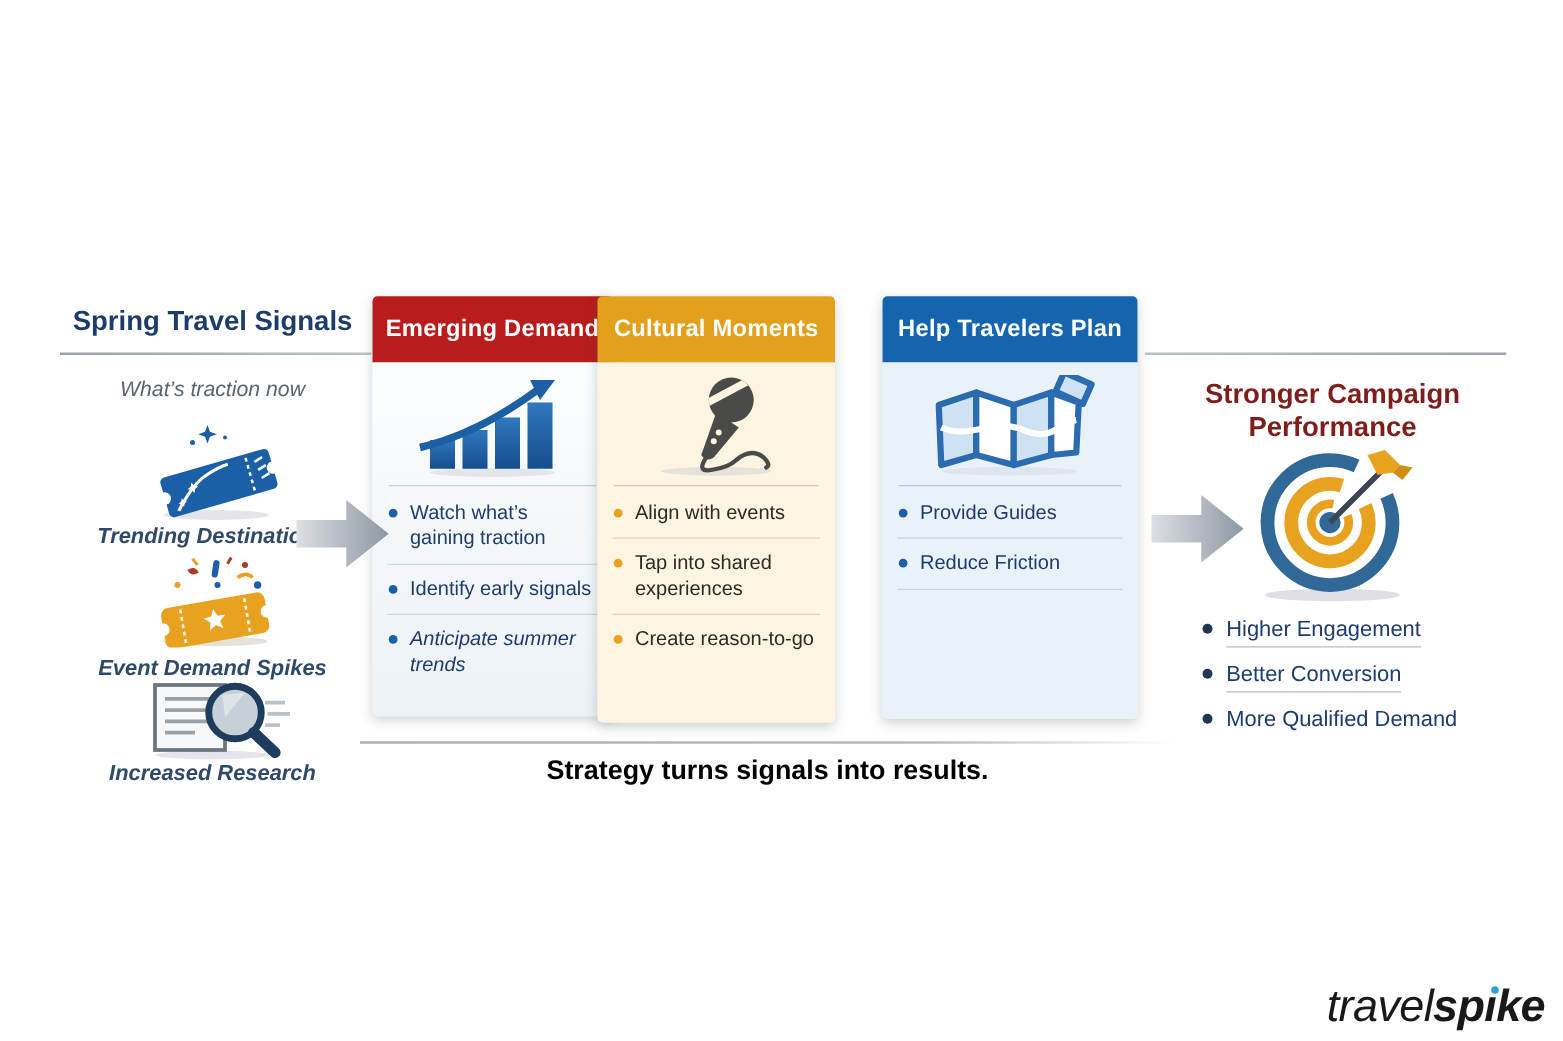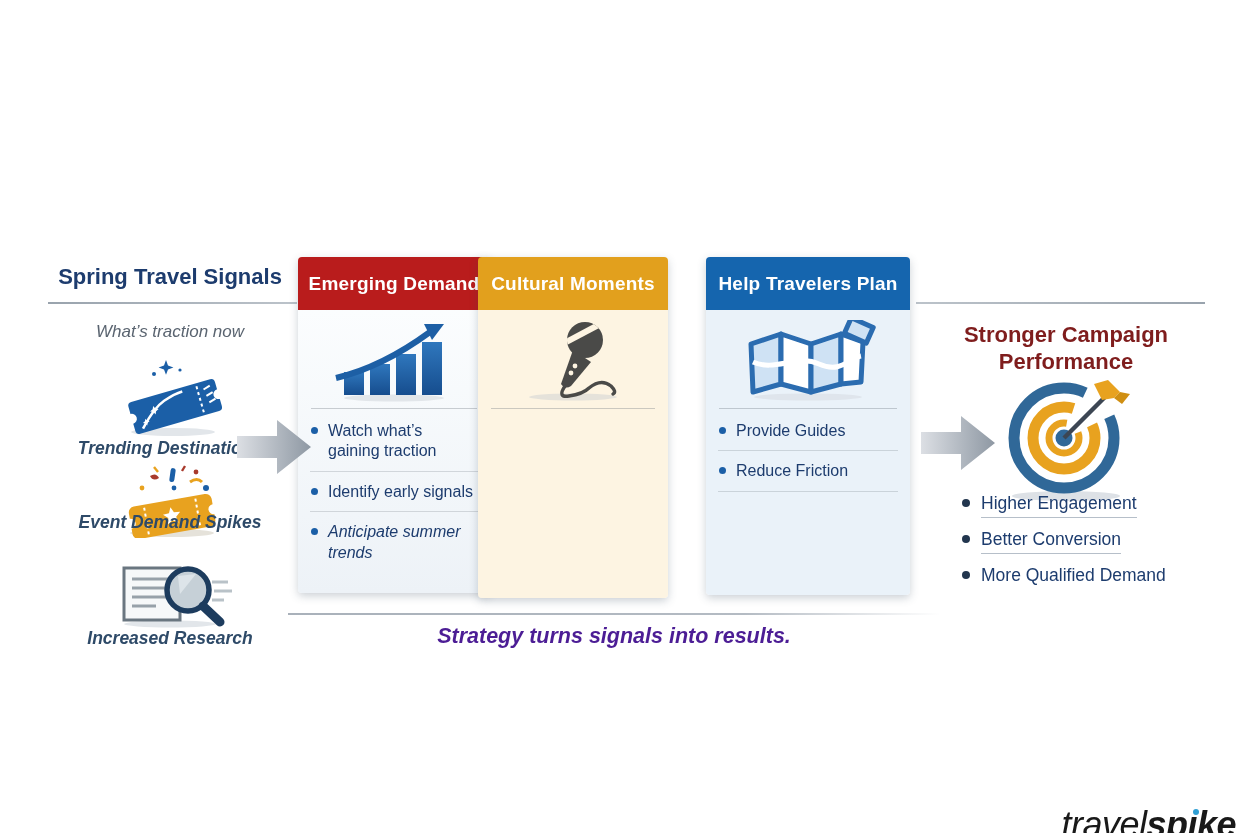--- a/index.html
+++ b/index.html
@@ -1,19 +1,19 @@
 <!DOCTYPE html>
 <html><head>
 <meta charset="utf-8">
 <style>
   html,body{margin:0;padding:0;background:#ffffff;}
   #canvas{position:relative;width:1250px;height:833px;background:#ffffff;
           font-family:"Liberation Sans",sans-serif;overflow:hidden;}
 
-  .abs{position:absolute;margin-top:20px;}
+  .abs{position:absolute;}
 
   
   .left-title{left:35px;top:244px;width:270px;text-align:center;font-size:22px;
               font-weight:bold;color:#1d3c6e;}
   .left-line{left:48px;top:282px;width:249px;height:2px;
              background:linear-gradient(to right,#99a3ad,#bcc3ca);}
   .left-sub{left:35px;top:302px;width:270px;text-align:center;font-style:italic;
             font-size:17px;color:#5a6470;}
   .signal-icon{width:130px;}
   .signal-label{left:20px;width:300px;text-align:center;font-style:italic;
@@ -61,21 +61,21 @@
   .right-list{left:962px;top:488px;width:260px;list-style:none;margin:0;padding:0;}
   .right-list li{display:flex;gap:11px;align-items:flex-start;padding:5px 0 6px;
                  font-size:17.5px;font-weight:500;color:#1d3c6e;}
   .rdot{width:8px;height:8px;border-radius:50%;background:#22364e;margin-top:6px;flex:none;}
   .u{border-bottom:1px solid #b6bfc9;padding-bottom:3px;}
 
   
   .tagline-line{left:288px;top:593px;width:652px;height:2px;
                 background:linear-gradient(to right,#a9b1ba 0%,#b4bbc3 70%,rgba(180,187,195,0) 100%);}
   .tagline{left:300px;top:604px;width:628px;text-align:center;font-size:21.5px;
-           font-weight:bold;font-style:italic;color:#4c1d95;}
+           font-weight:bold;color:#000000;}
 
   
   .logo{right:14px;top:784px;font-size:36px;font-style:italic;color:#191919;
         letter-spacing:-.5px;}
   .logo-light{font-weight:400;}
   .logo-bold{font-weight:700;}
   .logo-i{position:relative;display:inline-block;}
   .logo-dot{position:absolute;left:55%;top:5px;width:6px;height:6px;border-radius:50%;
             background:#2f9fd4;}
 </style>
@@ -125,21 +125,21 @@
       <circle cx="62" cy="24" r="2.4" fill="#1b5fa7"></circle>
       <path d="M38,12 q6,-4 9,2 q-6,4 -9,-2 Z" fill="#a83a2c"></path>
       <path d="M78,18 q7,-5 12,0" stroke="#e8a21f" stroke-width="3" fill="none"></path>
       <circle cx="94" cy="24" r="3" fill="#1b5fa7"></circle>
       <circle cx="84" cy="8" r="2.4" fill="#a83a2c"></circle>
       <circle cx="30" cy="24" r="2.4" fill="#e8a21f"></circle>
       <line x1="46" y1="8" x2="42" y2="3" stroke="#e8a21f" stroke-width="2.4"></line>
       <line x1="70" y1="7" x2="73" y2="2" stroke="#a83a2c" stroke-width="2.4"></line>
     </svg>
   </div>
-  <div class="abs signal-label" style="top:492px;font-style:italic;">Event Demand Spikes</div>
+  <div class="abs signal-label" style="top:524px;font-style:italic;">Event Demand Spikes</div>
 
   <div class="abs signal-icon" style="left:112px;top:542px;height:66px;">
     <svg width="126" height="66" viewBox="0 0 126 66">
       <ellipse cx="58" cy="62" rx="46" ry="3.5" fill="#e2e6ea"></ellipse>
       <rect x="12" y="6" width="56" height="52" fill="#f6f8f9" stroke="#6a7680" stroke-width="3"></rect>
       <line x1="20" y1="17" x2="60" y2="17" stroke="#97a1a9" stroke-width="3"></line>
       <line x1="20" y1="26" x2="60" y2="26" stroke="#97a1a9" stroke-width="3"></line>
       <line x1="20" y1="35" x2="60" y2="35" stroke="#97a1a9" stroke-width="3"></line>
       <line x1="20" y1="44" x2="44" y2="44" stroke="#97a1a9" stroke-width="3"></line>
       <circle cx="76" cy="28" r="21" fill="#c6d0d7" stroke="#1d3c5e" stroke-width="5.5"></circle>
@@ -219,20 +219,34 @@
           <ellipse cx="60" cy="77" rx="44" ry="3.5" fill="#e5e2da"></ellipse>
           <circle cx="72" cy="20" r="18" fill="#4a4a48"></circle>
           <rect x="48" y="10" width="48" height="6" fill="#fdf4e2" transform="rotate(-28 72 20)" clip-path="url(#micHead)"></rect>
           <path d="M60,30 L78,42 L58,66 Q52,70 48,64 Z" fill="#4a4a48"></path>
           <circle cx="62" cy="46" r="2.4" fill="#fdf4e2"></circle>
           <circle cx="58" cy="53" r="2.4" fill="#fdf4e2"></circle>
           <path d="M52,66 Q44,78 56,76 Q70,74 76,68 Q88,58 98,66 Q104,72 100,74" stroke="#4a4a48" stroke-width="3.4" fill="none" stroke-linecap="round"></path>
         </svg>
       </div>
       <div class="icon-sep"></div>
+      <ul class="card-list">
+        <li class="t-dark">
+          <span class="bdot d-orange"></span>
+          <span>Align with events</span>
+          </li>
+        <li class="t-dark">
+          <span class="bdot d-orange"></span>
+          <span>Tap into shared experiences</span>
+          </li>
+        <li class="t-dark no-sep">
+          <span class="bdot d-orange"></span>
+          <span>Create reason-to-go</span>
+          </li>
+      </ul>
     </div>
   </div>
 
   <div class="abs card card3">
     <div class="card-header h-blue2">
       <span>Help Travelers Plan</span>
     </div>
     <div class="card-body b-lblue">
       <div class="card-iconbox">
         <svg width="150" height="82" viewBox="0 0 150 82">

